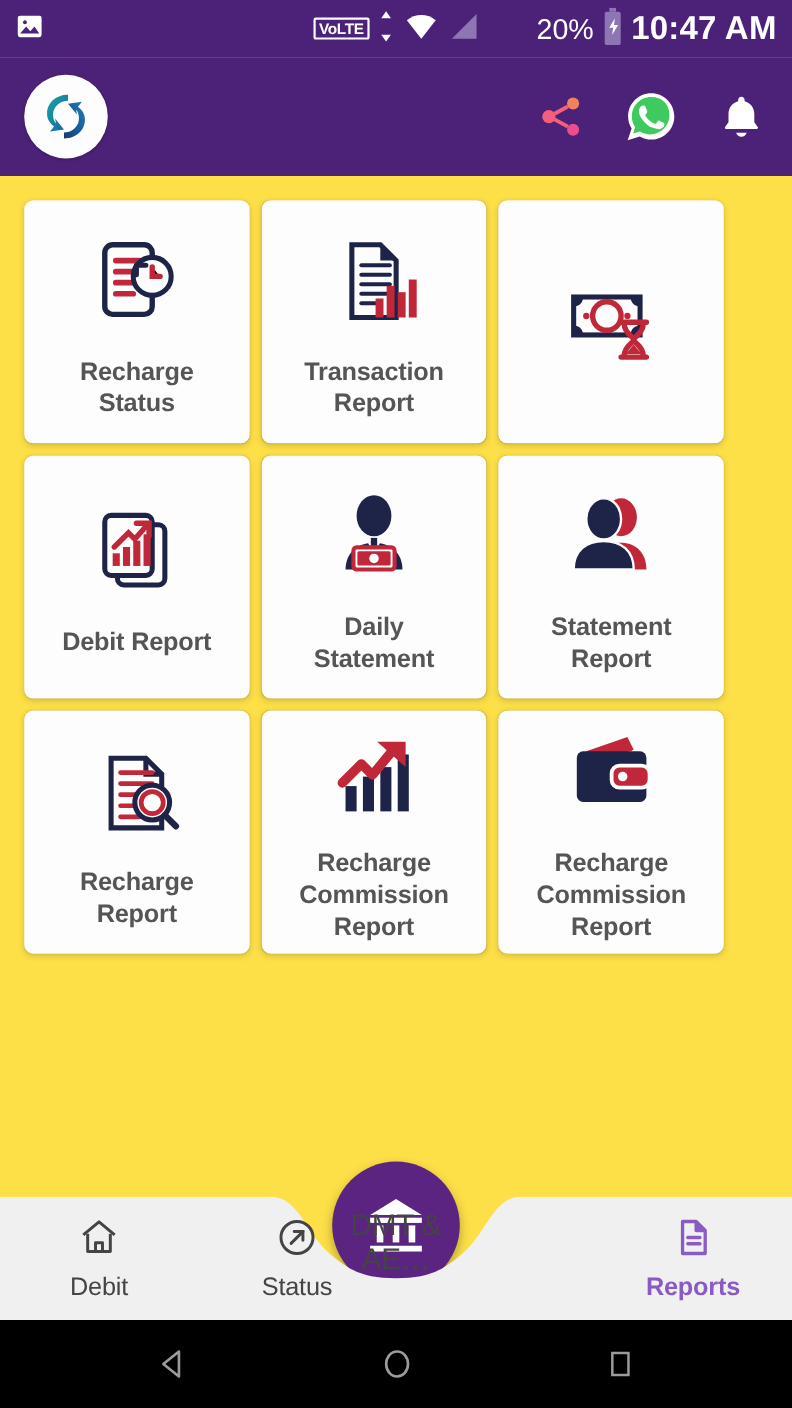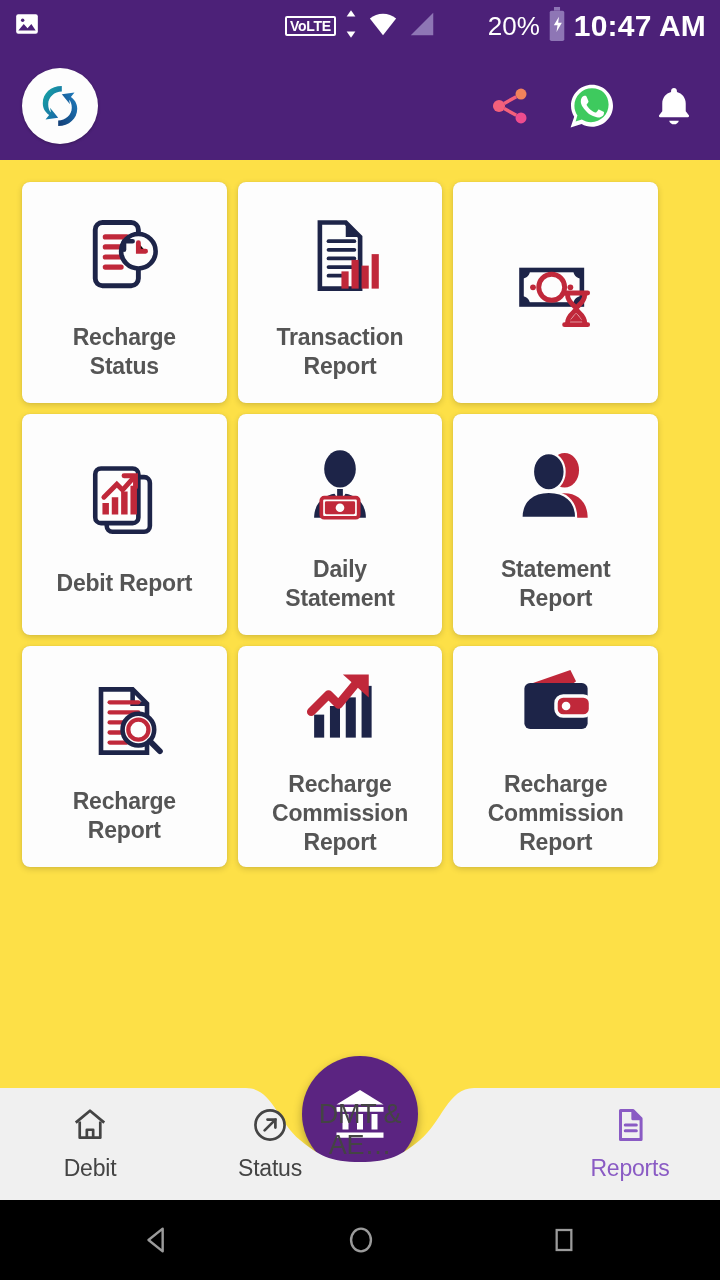--- a/index.html
+++ b/index.html
@@ -64,21 +64,21 @@
   }
   .nav-bg { position:absolute; inset:0; }
   .nav-items {
     position:absolute; inset:0; display:flex; align-items:center;
   }
   .nav-item {
     flex:1; display:flex; flex-direction:column; align-items:center; justify-content:center;
     gap:7px; height:100%;
   }
   .nav-label { font-size:23px; color:#444; letter-spacing:-0.2px; }
-  .nav-item.active .nav-label { color:#8A5BC4; font-weight:normal; }
+  .nav-item.active .nav-label { color:#8A5BC4; font-weight:bold; }
   .nav-item.center { visibility:hidden; }
   .nav-item.center-label {
     position:absolute; left:288px; width:144px; bottom:14px;
     text-align:center; font-size:27px; color:#444; letter-spacing:-0.2px;
   }
   .fab {
     position:absolute; left:302px; bottom:108px;
     width:116px; height:116px; border-radius:50%; background:#5B2481;
     display:flex; align-items:center; justify-content:center;
     box-shadow:0 4px 10px rgba(0,0,0,.3);

